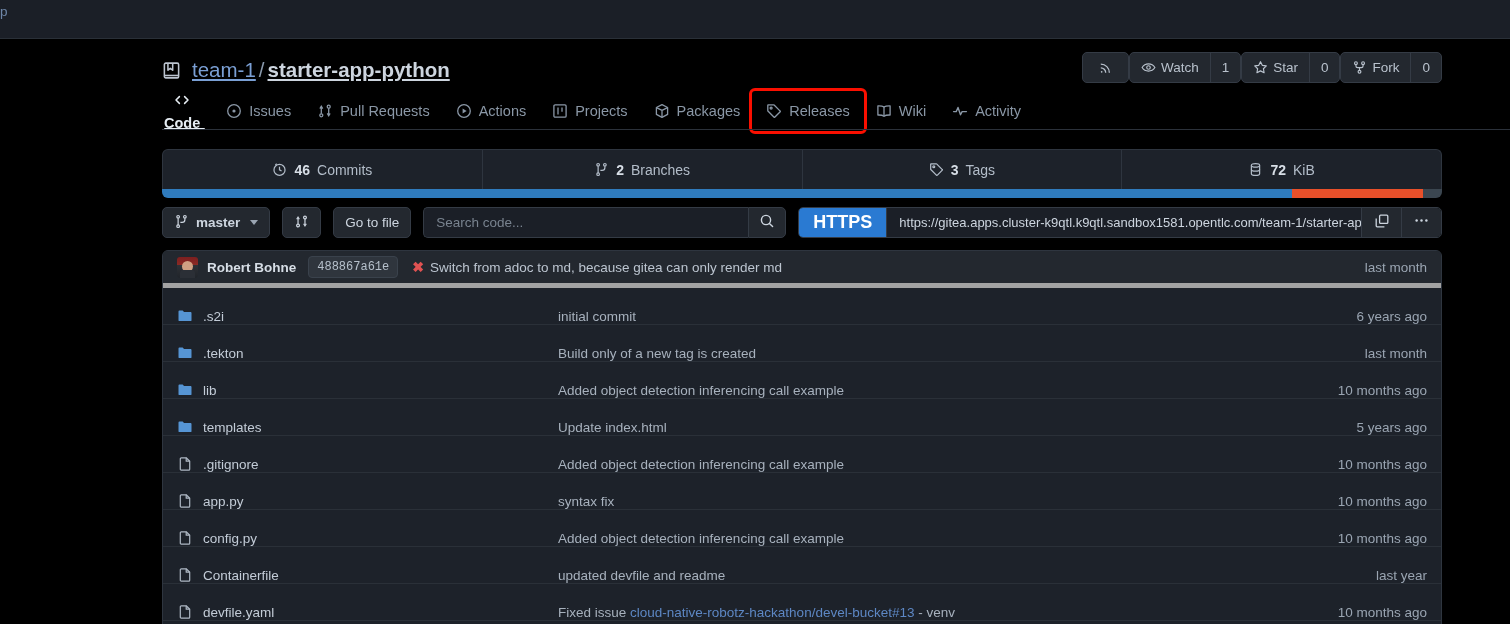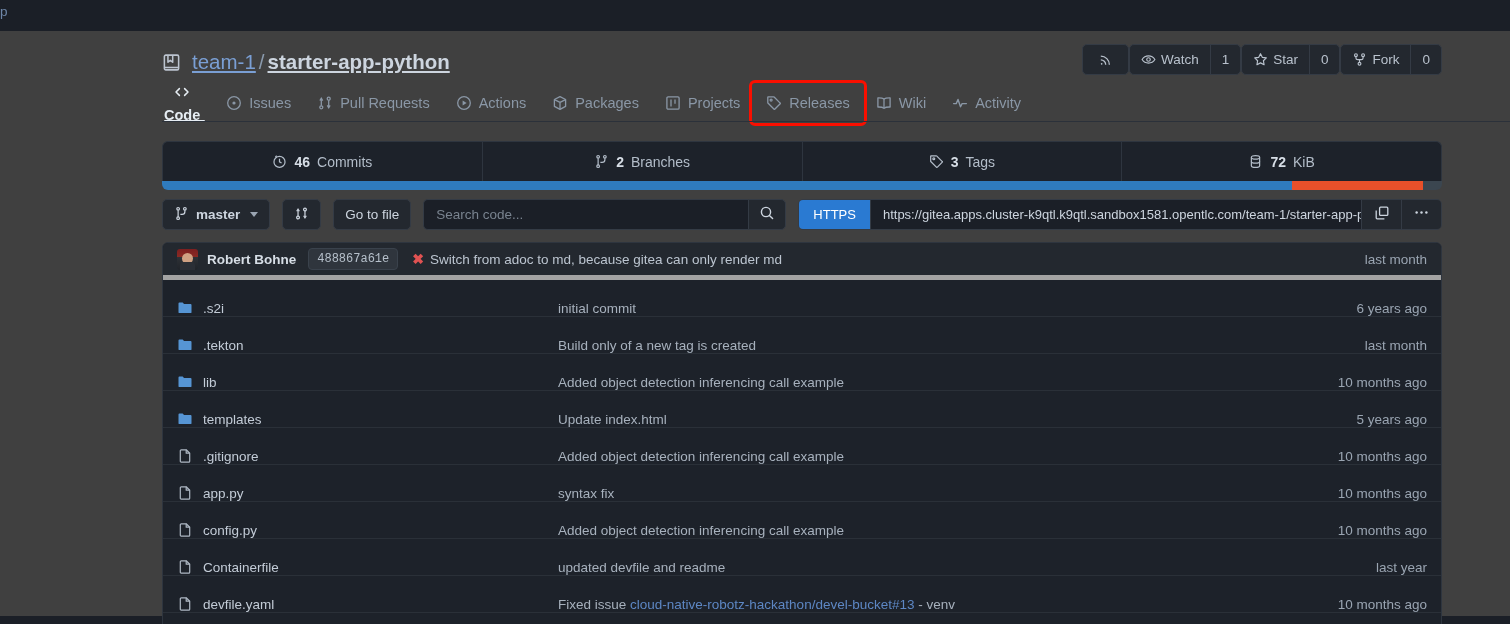--- a/index.html
+++ b/index.html
@@ -17,21 +17,21 @@
     position: absolute; left: 0; top: 0; width: 1510px; height: 39px;
     background: #1b1f27; border-bottom: 1px solid #2a3038;
   }
   .topstrip .crumb {
     position: absolute; left: 0px; top: 4px;
     font-size: 13.5px; color: #6e86a8; letter-spacing: 0;
     white-space: nowrap; overflow: hidden; width: 10px;
   }
 
   
-  .page { position: absolute; left: 0; top: 31px; width: 1510px; height: 585px; background: #404040; }
+  .page { position: absolute; left: 0; top: 39px; width: 1510px; height: 585px; background: #000000; }
   .inner { position: absolute; left: 162px; top: 0; width: 1280px; }
 
   
   .repohead { position: absolute; left: 0; top: 14px; height: 34px; display: flex; align-items: center; }
   .repohead .bookicon { width: 19px; height: 19px; margin-right: 11px; display:block; color:#bcc4cf; }
   .repotitle { font-size: 20.5px; color: #7a9fd4; line-height: 1; white-space: nowrap; }
   .repotitle .owner { color: #7a9fd4; }
   .repotitle .sep { color: #8a9aad; margin: 0 3px; font-weight: 400;}
   .repotitle .name { color: #cdd5df; font-weight: bold; }
 
@@ -78,21 +78,21 @@
   .tbtn.bold { font-weight: bold; }
   .gap11 { width: 12px; }
   .searchwrap { display: flex; height: 31px; flex: 0 0 auto; }
   .searchinput { width: 325px; height: 31px; background: #1b1f27; border: 1px solid #343b45;
     border-right: none; border-radius: 5px 0 0 5px; color: #cdd5df; font-size: 13.5px; padding: 0 12px;
     font-family: "Liberation Sans", sans-serif; outline: none; }
   .searchinput::placeholder { color: #79838f; }
   .searchbtn { width: 38px; height: 31px; border: 1px solid #343b45; border-radius: 0 5px 5px 0;
     background: #23282f; display: flex; align-items: center; justify-content: center; color: #cdd5df; }
   .clonegrp { display: flex; height: 31px; margin-left: 12px; border: 1px solid #343b45; border-radius: 5px; overflow: hidden; flex: 1; }
-  .https { background: #2a7ad2; color: #ffffff; font-size: 13px; font-weight: normal; display: flex;
+  .https { background: #2a7ad2; color: #ffffff; font-size: 18px; font-weight: bold; display: flex;
     align-items: center; padding: 0 14px; white-space: nowrap; }
   .cloneurl { flex: 1; background: #1b1f27; color: #cdd5df; font-size: 13px; display: flex; align-items: center;
     padding: 0 12px; overflow: hidden; white-space: nowrap; border-left: 1px solid #343b45; }
   .clonebtn { width: 40px; display: flex; align-items: center; justify-content: center;
     background: #23282f; border-left: 1px solid #343b45; color: #cdd5df; }
 
   
   .filetable { position: absolute; left: 0; top: 211px; width: 1280px;
     border: 1px solid #2e353f; border-radius: 6px; overflow: hidden; background: #1d222a; }
   .commitrow { height: 37px; display: flex; align-items: center; padding: 0 14px;
@@ -230,36 +230,36 @@
           <svg width="16" height="16" viewBox="0 0 16 16" fill="none" stroke="currentColor" stroke-width="1.3">
             <circle cx="8" cy="8" r="6.3"></circle>
               <path d="M6.6 5.5l4 2.5-4 2.5z" fill="currentColor" stroke="none"></path>
           </svg>
         </span>
         <span>Actions</span>
       </div>
 
       <div class="tab">
         <span>
+          <svg width="16" height="16" viewBox="0 0 16 16" fill="none" stroke="currentColor" stroke-width="1.3">
+            <rect x="1.9" y="1.9" width="12.2" height="12.2" rx="1.2"></rect>
+            <path d="M6 4.4v7.2M10 4.4v4.4"></path>
+          </svg>
+        </span>
+        <span>Projects</span>
+      </div>
+
+      <div class="tab">
+        <span>
           <svg width="16" height="16" viewBox="0 0 16 16" fill="none" stroke="currentColor" stroke-width="1.3" stroke-linejoin="round">
             <path d="M8 1.6l5.6 2.9v6.9L8 14.4 2.4 11.4V4.5z"></path>
               <path d="M2.5 4.6L8 7.4l5.5-2.8M8 7.4v6.9"></path>
           </svg>
         </span>
         <span>Packages</span>
-      </div>
-
-      <div class="tab">
-        <span>
-          <svg width="16" height="16" viewBox="0 0 16 16" fill="none" stroke="currentColor" stroke-width="1.3">
-            <rect x="1.9" y="1.9" width="12.2" height="12.2" rx="1.2"></rect>
-            <path d="M6 4.4v7.2M10 4.4v4.4"></path>
-          </svg>
-        </span>
-        <span>Projects</span>
       </div>
 
       <div class="tab highlight">
         <span>
           <svg width="16" height="16" viewBox="0 0 16 16" fill="none" stroke="currentColor" stroke-width="1.3" stroke-linejoin="round">
             <path d="M7.6 1.9H2.2a.4.4 0 00-.4.4v5.4c0 .1 0 .2.1.3l6.2 6.2c.2.2.5.2.6 0l5.5-5.5c.2-.2.2-.5 0-.6L8.1 2c-.1-.1-.3-.1-.5-.1z"></path>
             <circle cx="5.1" cy="5.1" r="1"></circle>
           </svg>
         </span>
         <span>Releases</span>

